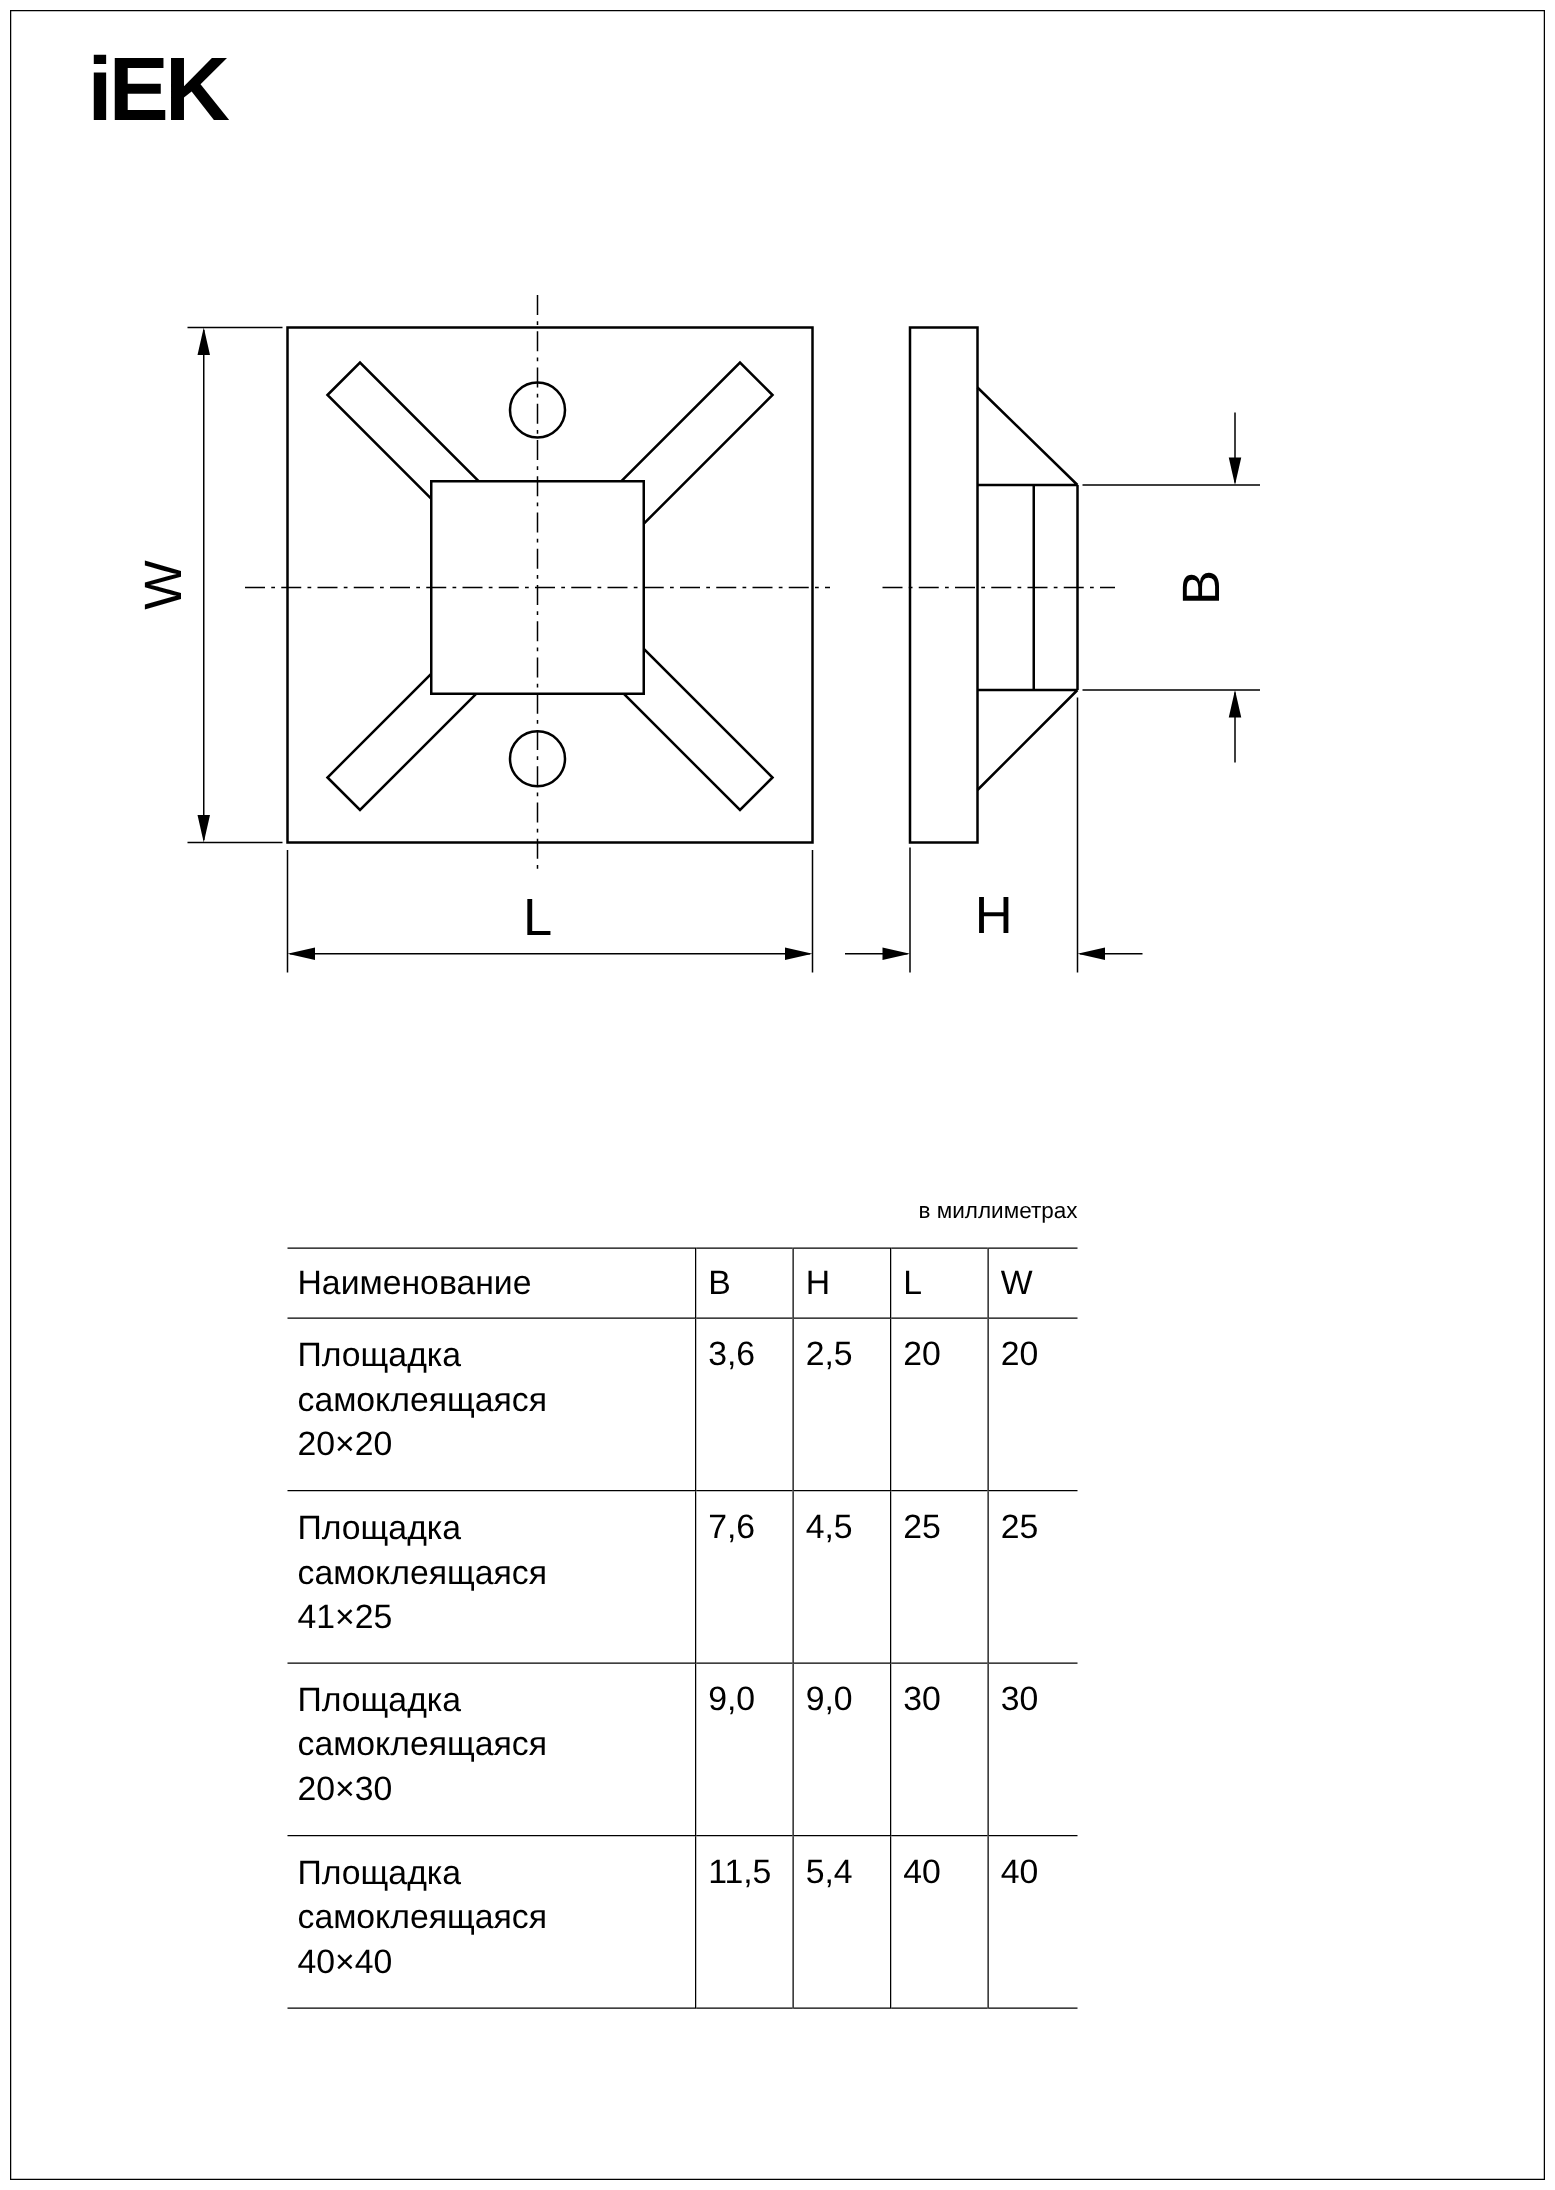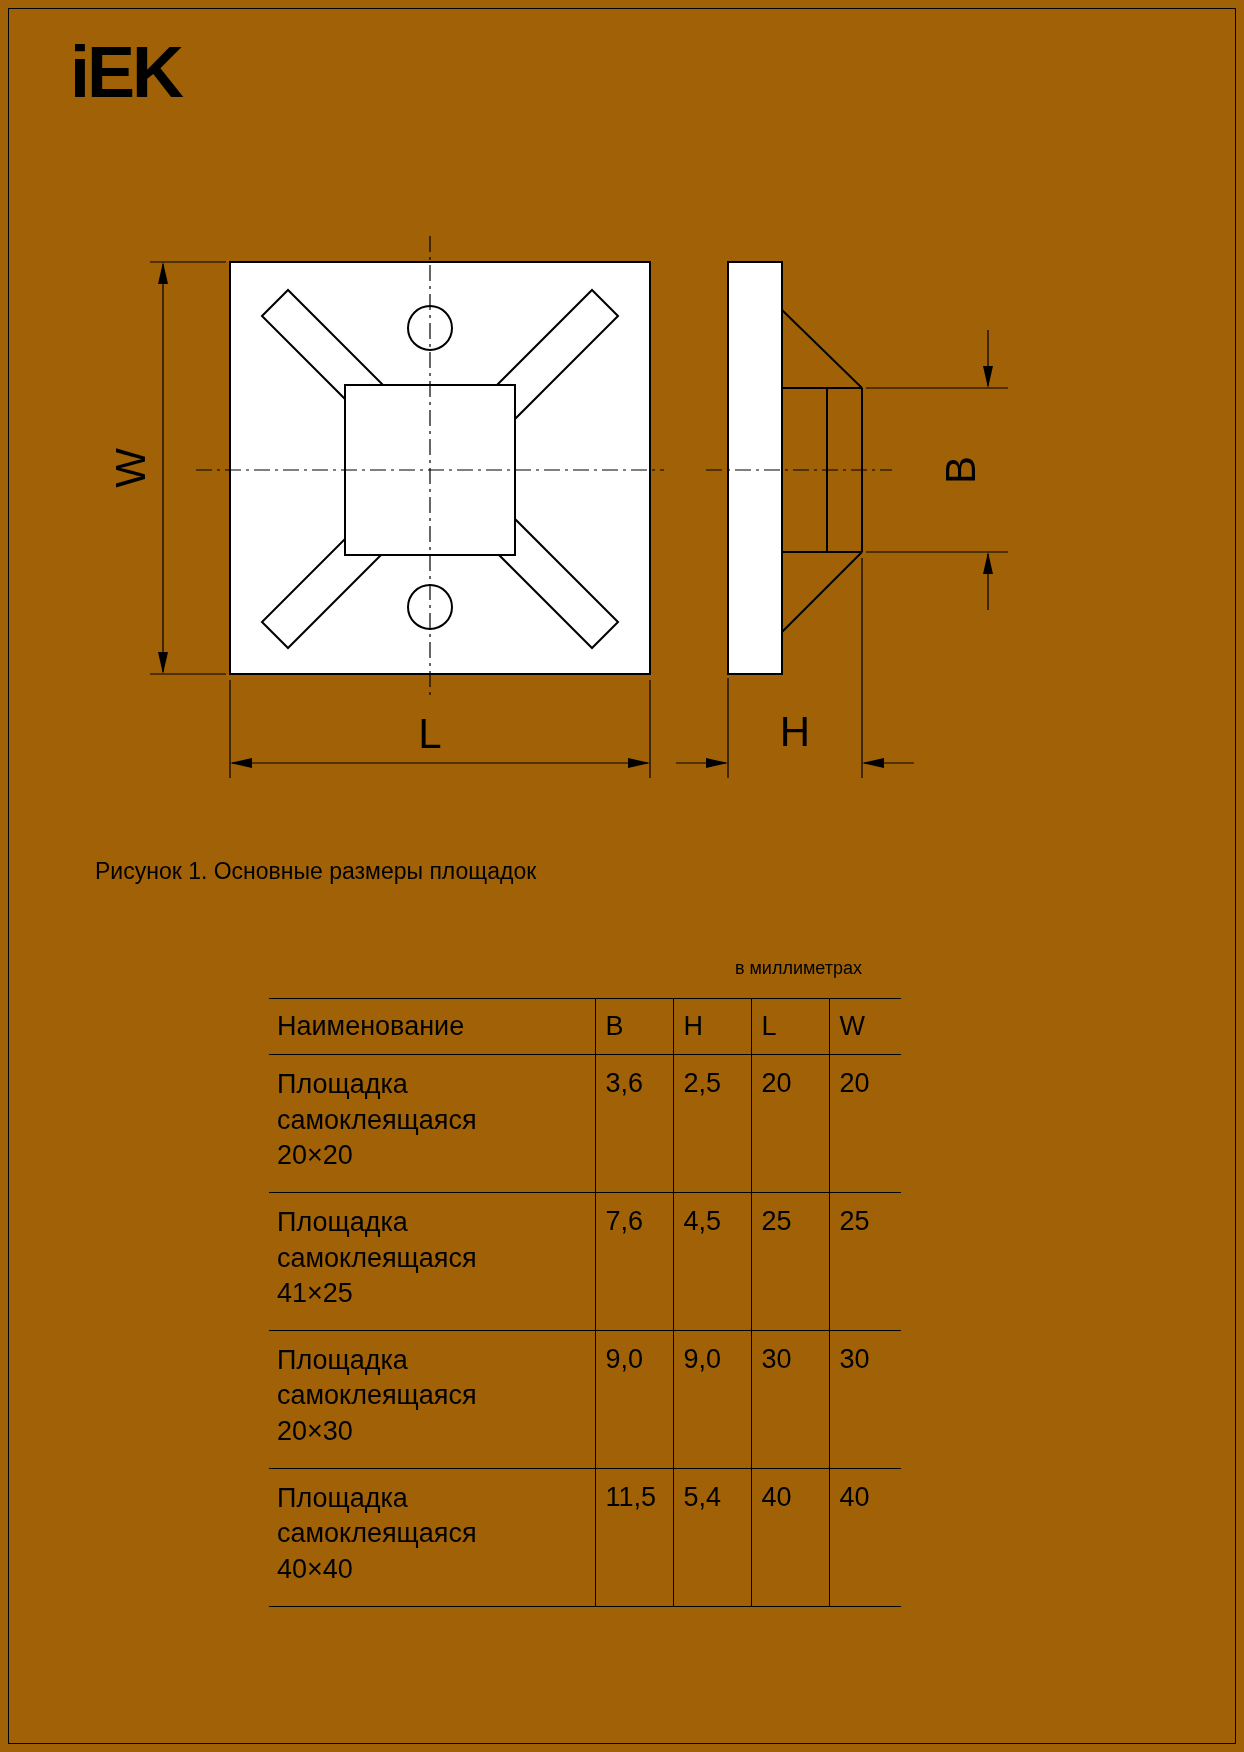--- a/index.html
+++ b/index.html
@@ -1,20 +1,20 @@
 <!DOCTYPE html>
 <html><head>
 <meta charset="utf-8">
 <style>
   html, body { margin: 0; padding: 0; background: #e8e8e8; }
   .page {
     position: relative;
     width: 1244px;
     height: 1752px;
-    background: #a16207;
+    background: #ffffff;
     font-family: "Liberation Sans", sans-serif;
     color: #000;
     overflow: hidden;
     margin: 0 auto;
   }
   .page-border {
     position: absolute;
     inset: 8px;
     border: 1.5px solid #000;
     pointer-events: none;
@@ -56,21 +56,20 @@
     font-size: 18px;
   }
   table.dims-table {
     position: absolute;
     left: 230px;
     top: 998px;
     width: 632px;
     border-collapse: collapse;
     table-layout: fixed;
     font-size: 27px;
-    margin-left: 39px;
   }
   table.dims-table col.c-name { width: 326px; }
   table.dims-table col.c-b { width: 78px; }
   table.dims-table col.c-h { width: 78px; }
   table.dims-table col.c-l { width: 78px; }
   table.dims-table col.c-w { width: 72px; }
   table.dims-table tr { border-top: 1.5px solid #000; }
   table.dims-table tbody tr:last-child { border-bottom: 1.5px solid #000; }
   table.dims-table th, table.dims-table td {
     border-left: 1.5px solid #000;
@@ -142,21 +141,20 @@
     </g>
 
     <g class="dim-label">
       <text transform="translate(145 468) rotate(-90)">W</text>
       <text x="430" y="748">L</text>
       <text x="795" y="746">H</text>
       <text transform="translate(975 470) rotate(-90)">B</text>
     </g>
   </svg>
 
-  <div class="caption">Рисунок 1. Основные размеры площадок</div>
 
   <div class="units-note">в миллиметрах</div>
 
   <table class="dims-table">
     <colgroup>
       <col class="c-name">
         <col class="c-b">
         <col class="c-h">
         <col class="c-l">
         <col class="c-w">

